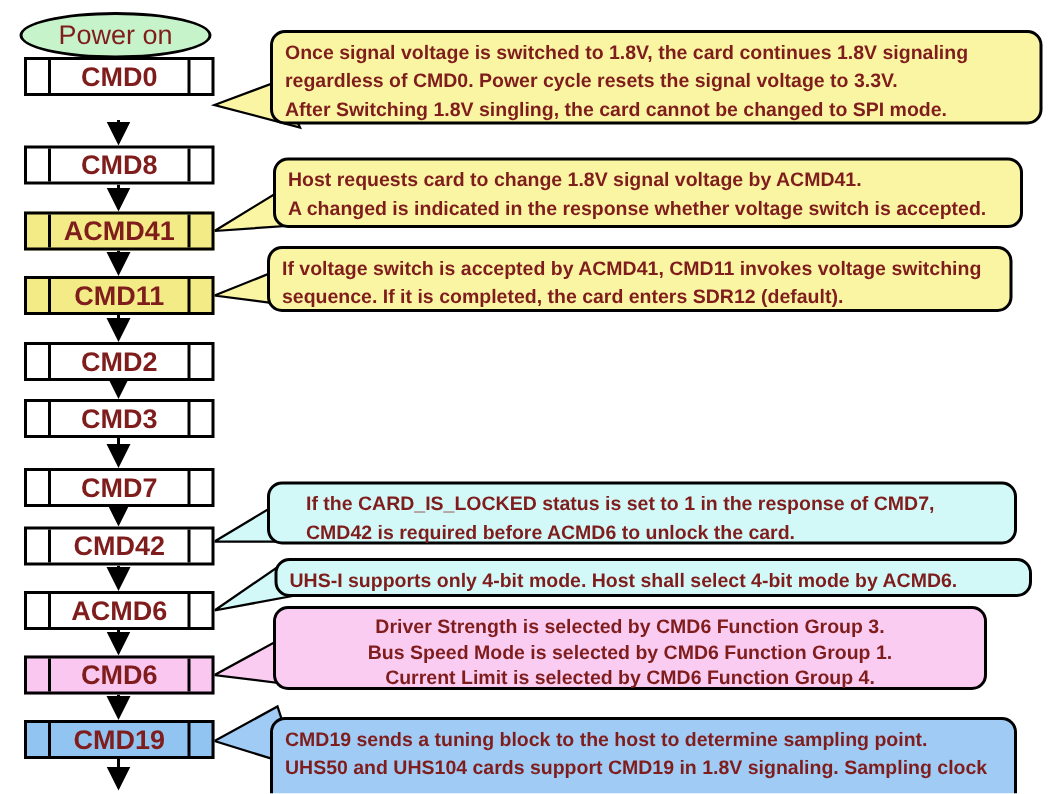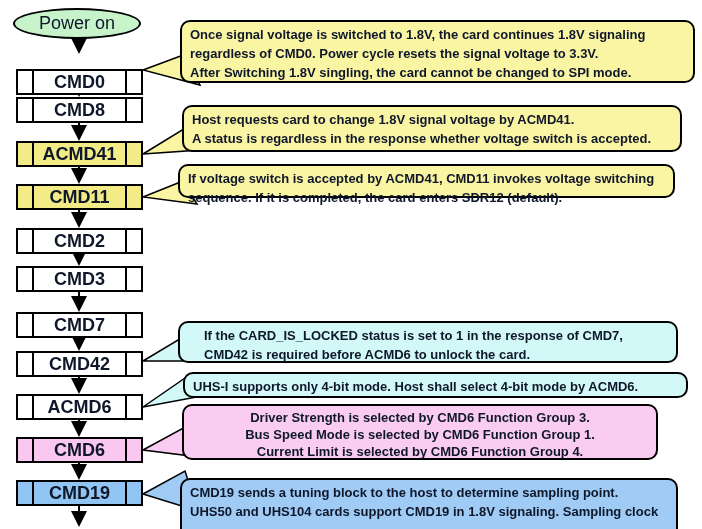--- a/index.html
+++ b/index.html
@@ -1,20 +1,20 @@
 <!DOCTYPE html>
 <html><head>
 <meta charset="utf-8">
 <style>
   html,body { margin:0; padding:0; background:#fff; }
   .stage {
     position:relative; width:702px; height:529px;
     background:#fff; overflow:hidden;
     font-family:"Liberation Sans", sans-serif;
-    color:#0f172a;
+    color:#7f1d1d;
     border-radius:24px;
   }
   .layer { position:absolute; left:0; top:0; z-index:1; }
 
   .start {
     position:absolute; left:13px; top:8px; width:128px; height:31px;
     background:#C7F3CB; border:2px solid #000; border-radius:50%;
     display:flex; align-items:center; justify-content:center;
     font-size:18px; z-index:2; box-sizing:border-box;
   }
@@ -78,21 +78,21 @@
     <line x1="79" y1="377" x2="79" y2="392" stroke="#000" stroke-width="2" marker-end="url(#ah)"></line>
     <line x1="79" y1="420" x2="79" y2="435" stroke="#000" stroke-width="2" marker-end="url(#ah)"></line>
     <line x1="79" y1="463" x2="79" y2="478" stroke="#000" stroke-width="2" marker-end="url(#ah)"></line>
     <line x1="79" y1="506" x2="79" y2="525" stroke="#000" stroke-width="2" marker-end="url(#ah)"></line>
   </svg>
 
   <div class="start">
     <span>Power on</span>
   </div>
 
-  <div class="node" style="top:69px;">
+  <div class="node" style="top:38px;">
       <span>CMD0</span>
     </div>
   <div class="node" style="top:97px;">
       <span>CMD8</span>
     </div>
   <div class="node yellow" style="top:141px;">
       <span>ACMD41</span>
     </div>
   <div class="node yellow" style="top:184px;">
       <span>CMD11</span>
@@ -120,24 +120,24 @@
     </div>
 
   <div class="callout yellow" style="left:180px; top:20px;  width:515px; height:63px;">
     <div class="ln">Once signal voltage is switched to 1.8V, the card continues 1.8V signaling</div>
     <div class="ln">regardless of CMD0. Power cycle resets the signal voltage to 3.3V.</div>
     <div class="ln">After Switching 1.8V singling, the card cannot be changed to SPI mode.</div>
   </div>
 
   <div class="callout yellow" style="left:182px; top:105px; width:500px; height:47px;">
     <div class="ln">Host requests card to change 1.8V signal voltage by ACMD41.</div>
-    <div class="ln">A status is regardless in the response whether voltage switch is accepted.</div>
+    <div class="ln">A changed is indicated in the response whether voltage switch is accepted.</div>
   </div>
 
-  <div class="callout yellow" style="left:178px; top:164px; width:497px; height:34px;">
+  <div class="callout yellow" style="left:178px; top:164px; width:497px; height:44px;">
     <div class="ln">If voltage switch is accepted by ACMD41, CMD11 invokes voltage switching</div>
     <div class="ln">sequence. If it is completed, the card enters SDR12 (default).</div>
   </div>
 
   <div class="callout cyan" style="left:178px; top:321px; width:500px; height:42px;padding-left:24px;">
     <div class="ln">If the CARD_IS_LOCKED status is set to 1 in the response of CMD7,</div>
     <div class="ln">CMD42 is required before ACMD6 to unlock the card.</div>
   </div>
 
   <div class="callout cyan" style="left:183px; top:372px; width:505px; height:26px;">

